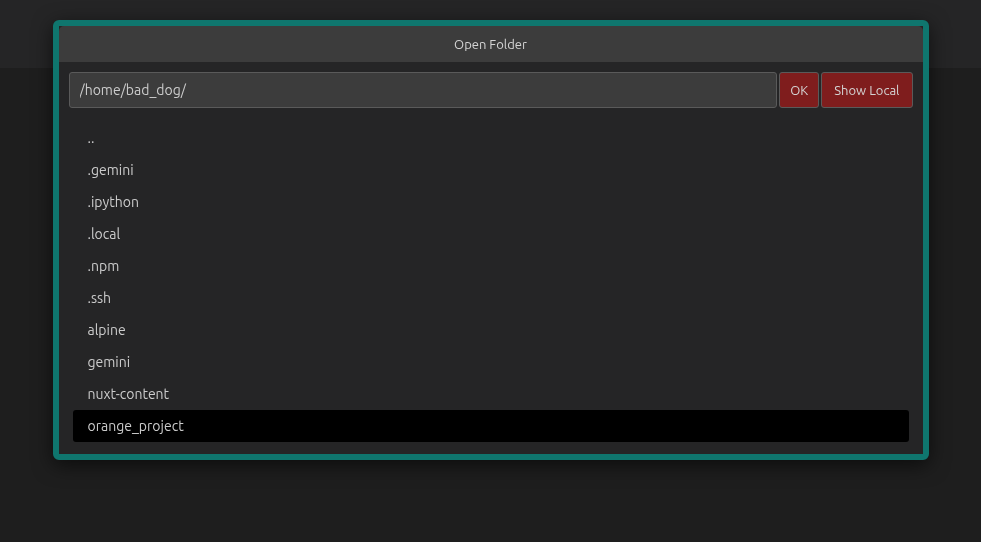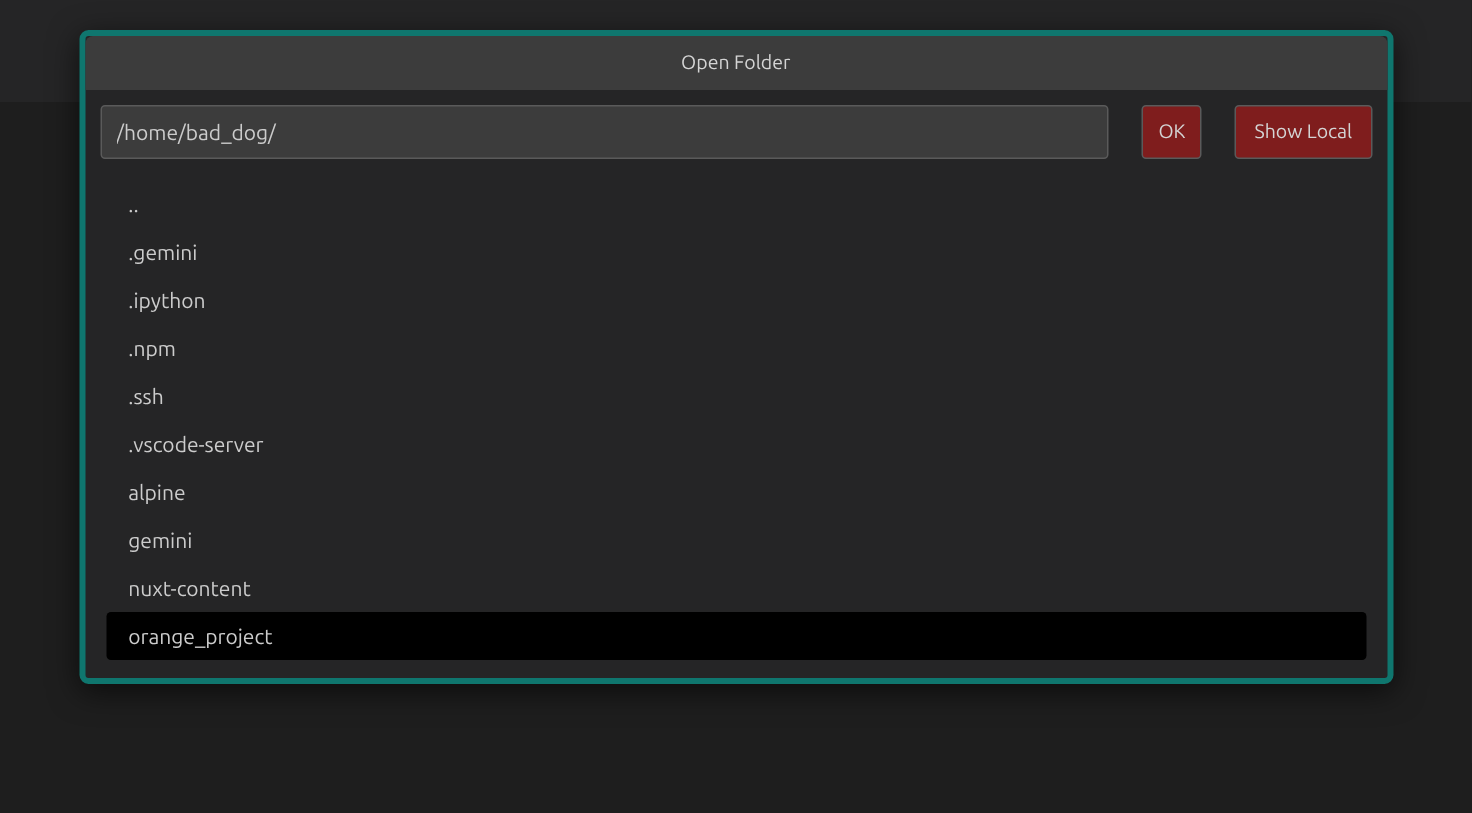--- a/index.html
+++ b/index.html
@@ -25,41 +25,41 @@
       height: 68px;
       background: #252526;
     }
     .dialog {
       position: absolute;
       top: 20px;
       left: 50%;
       transform: translateX(-50%);
       width: 876px;
       background: #252526;
-      border: 4px solid #0f766e;
+      border: 6px solid #0f766e;
       box-shadow: 0 5px 20px rgba(0,0,0,0.6);
       border-radius: 6px;
     }
     .dialog-header {
       height: 36px;
       background: #3c3c3c;
       display: flex;
       align-items: center;
       justify-content: center;
       border-top-left-radius: 5px;
       border-top-right-radius: 5px;
       color: #d4d4d4;
       font-size: 13px;
     }
     .dialog-body {
       padding: 10px 10px 6px 10px;
     }
     .input-row {
       display: flex;
-      gap: 22px;
+      gap: 2px;
       align-items: center;
       margin-bottom: 8px;
     }
     .path-input {
       flex: 1;
       height: 36px;
       background: #3c3c3c;
       border: 1px solid #5a5a5a;
       border-radius: 3px;
       padding: 0 10px;
@@ -111,22 +111,22 @@
   <div class="dialog-body">
     <div class="input-row">
       <input type="text" class="path-input" value="/home/bad_dog/" style="">
       <button class="btn btn-ok">OK</button>
       <button class="btn">Show Local</button>
     </div>
     <div class="file-list">
         <div class="file-item">..</div>
         <div class="file-item">.gemini</div>
         <div class="file-item">.ipython</div>
+        <div class="file-item">.local</div>
         <div class="file-item">.npm</div>
         <div class="file-item">.ssh</div>
-        <div class="file-item">.vscode-server</div>
         <div class="file-item">alpine</div>
         <div class="file-item">gemini</div>
         <div class="file-item">nuxt-content</div>
         <div class="file-item highlighted">orange_project</div>
       </div>
   </div>
 </div>
 
 </body></html>

